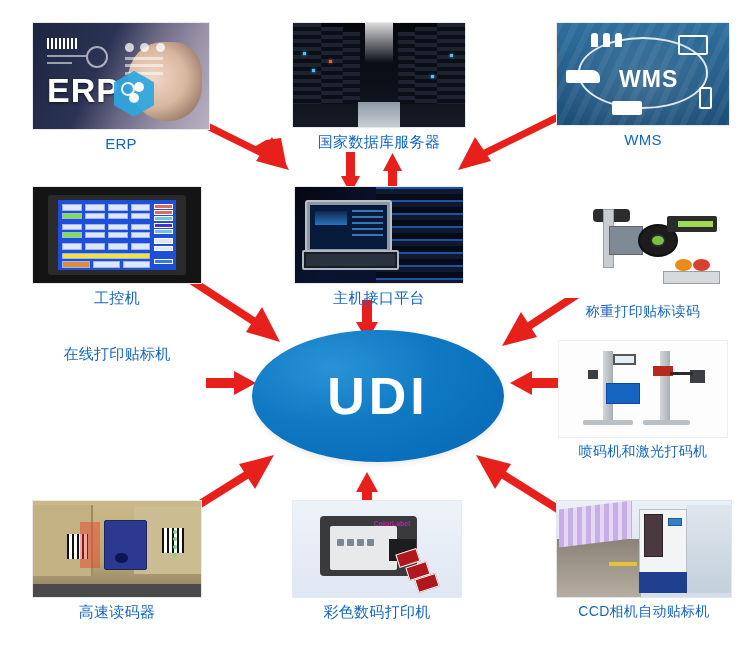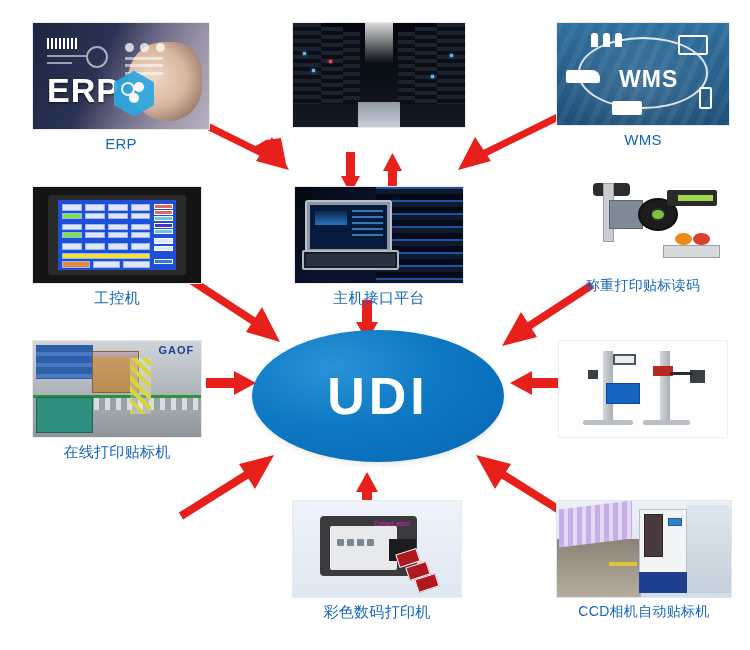--- a/index.html
+++ b/index.html
@@ -286,20 +286,21 @@
       <div class="dc-rack" style="right:0;  width:16%;"></div>
       <div class="dc-rack" style="right:16%; width:13%; top:4%;"></div>
       <div class="dc-rack" style="right:29%; width:10%; top:9%;"></div>
       <div class="dc-led" style="left:6%;  top:28%;"></div>
       <div class="dc-led" style="left:11%; top:44%;"></div>
       <div class="dc-led" style="left:21%; top:36%; background:#ff5252; box-shadow:0 0 3px #ff5252;"></div>
       <div class="dc-led" style="right:7%; top:30%;"></div>
       <div class="dc-led" style="right:18%; top:50%;"></div>
       <div class="dc-floor"></div>
     </div>
+    <div class="caption">国家数据库服务器</div>
   </div>
 
   <div class="node" style="left:548px; top:22px; width:190px;">
     <div class="thumb" style="width:174px; height:104px; background:linear-gradient(to bottom,#2f6f9e,#1d4f78);">
       <div class="sky" style="background:
           repeating-linear-gradient(115deg, rgba(255,255,255,.06) 0 6px, transparent 6px 14px),
           radial-gradient(ellipse at 50% 60%, rgba(255,255,255,.12), transparent 70%);"></div>
       <div style="position:absolute; left:12%; top:14%; right:12%; bottom:16%;
            border:2px solid rgba(255,255,255,.85); border-radius:50%;"></div>
       <div style="position:absolute; left:43%; top:42%; color:#fff; font-weight:bold; font-size:23px; letter-spacing:1px; transform:translateX(-20%);">WMS</div>
@@ -374,61 +375,70 @@
           <div class="hmi-side" style="top:41%; background:#6fc3de;"></div>
           <div class="hmi-side" style="top:55%; background:#dfe6f5;"></div>
           <div class="hmi-side" style="top:66%; background:#dfe6f5;"></div>
           <div class="hmi-side" style="top:84%; background:#2f7fd8;"></div>
         </div>
       </div>
     </div>
     <div class="caption">工控机</div>
   </div>
 
-  <div class="node" style="left:548px; top:174px; width:190px;justify-content:center;">
+  <div class="node" style="left:548px; top:200px; width:190px;justify-content:center;">
     <div class="thumb wp-bg" style="width:170px; height:98px; border-color:#fff;">
       <div class="wp-head"></div>
       <div class="wp-arm"></div>
       <div class="wp-body"></div>
       <div class="wp-reel"></div>
       <div class="wp-disp"></div>
       <div class="wp-veg"></div>
       <div class="wp-veg o"></div>
       <div class="wp-scale"></div>
     </div>
     <div class="caption sm">称重打印贴标读码</div>
   </div>
 
   <div class="node" style="left:22px; top:340px; width:190px;">
-    <div class="thumb cv-bg" style="width:170px; height:98px;">
-      <div class="cv-pallet"></div>
-      <div class="cv-box"></div>
-      <div class="cv-roll"></div>
-      <div class="cv-mach"></div>
-      <div class="cv-fence"></div>
-      <div class="cv-logo">GAOF</div>
-    </div>
     <div class="caption">在线打印贴标机</div>
   </div>
 
   <div class="node" style="left:548px; top:340px; width:190px;">
     <div class="thumb ij-bg" style="width:170px; height:98px; border-color:#f0f0f0;">
       <div class="ij-col" style="left:26%;"></div>
       <div class="ij-base" style="left:14%; width:30%; bottom:12%;"></div>
       <div class="ij-scr" style="left:32%; top:14%;"></div>
       <div class="ij-blue" style="left:28%; top:44%;"></div>
       <div class="ij-blk" style="left:17%; top:30%; width:6%; height:10%;"></div>
       <div class="ij-col" style="left:60%;"></div>
       <div class="ij-base" style="left:50%; width:28%; bottom:12%;"></div>
       <div class="ij-red" style="left:56%; top:26%;"></div>
       <div class="ij-blk" style="left:78%; top:30%;"></div>
       <div style="position:absolute; left:66%; top:32%; width:14%; height:3px; background:#2b2b2b;"></div>
     </div>
-  </div>
-
+    <div class="caption sm">喷码机和激光打码机</div>
+  </div>
+
+  <div class="node" style="left:22px; top:500px; width:190px;">
+    <div class="thumb hs-bg" style="width:170px; height:98px;">
+      <div class="hs-boxL"></div>
+      <div class="hs-boxR"></div>
+      <div class="hs-bc" style="left:20%; top:34%;"></div>
+      <div class="hs-bc" style="right:10%; top:28%;"></div>
+      <div class="hs-scan"></div>
+      <div class="hs-dev"></div>
+      <div class="hs-led" style="top:30%;"></div>
+      <div class="hs-led" style="top:38%;"></div>
+      <div class="hs-led" style="top:46%;"></div>
+      <div class="hs-led" style="top:54%;"></div>
+      <div class="hs-belt"></div>
+    </div>
+    <div class="caption">高速读码器</div>
+  </div>
 
   <div class="node" style="left:546px; top:500px; width:196px;">
     <div class="thumb cc-bg" style="width:176px; height:98px; border-color:#dde5ed;">
       <div class="cc-desk"></div>
       <div class="cc-tray"></div>
       <div class="cc-lab"></div>
       <div class="cc-cab"></div>
       <div class="cc-win"></div>
       <div class="cc-hmi"></div>
       <div class="cc-blue"></div>

